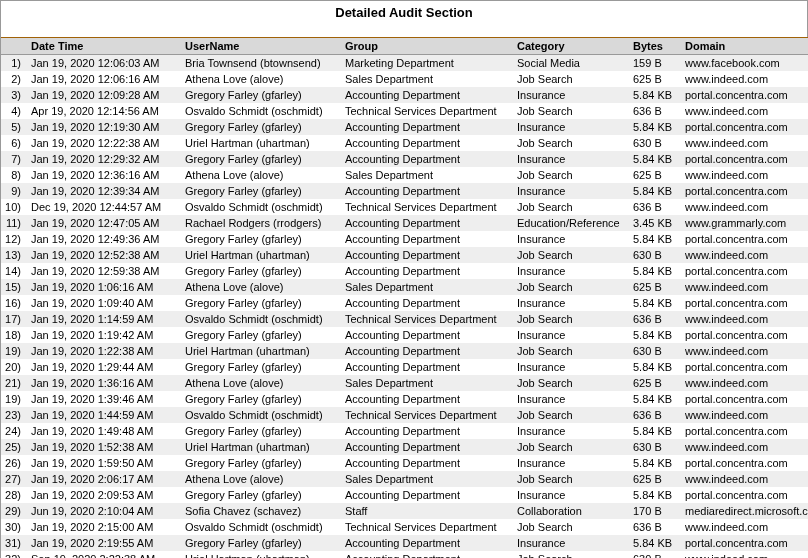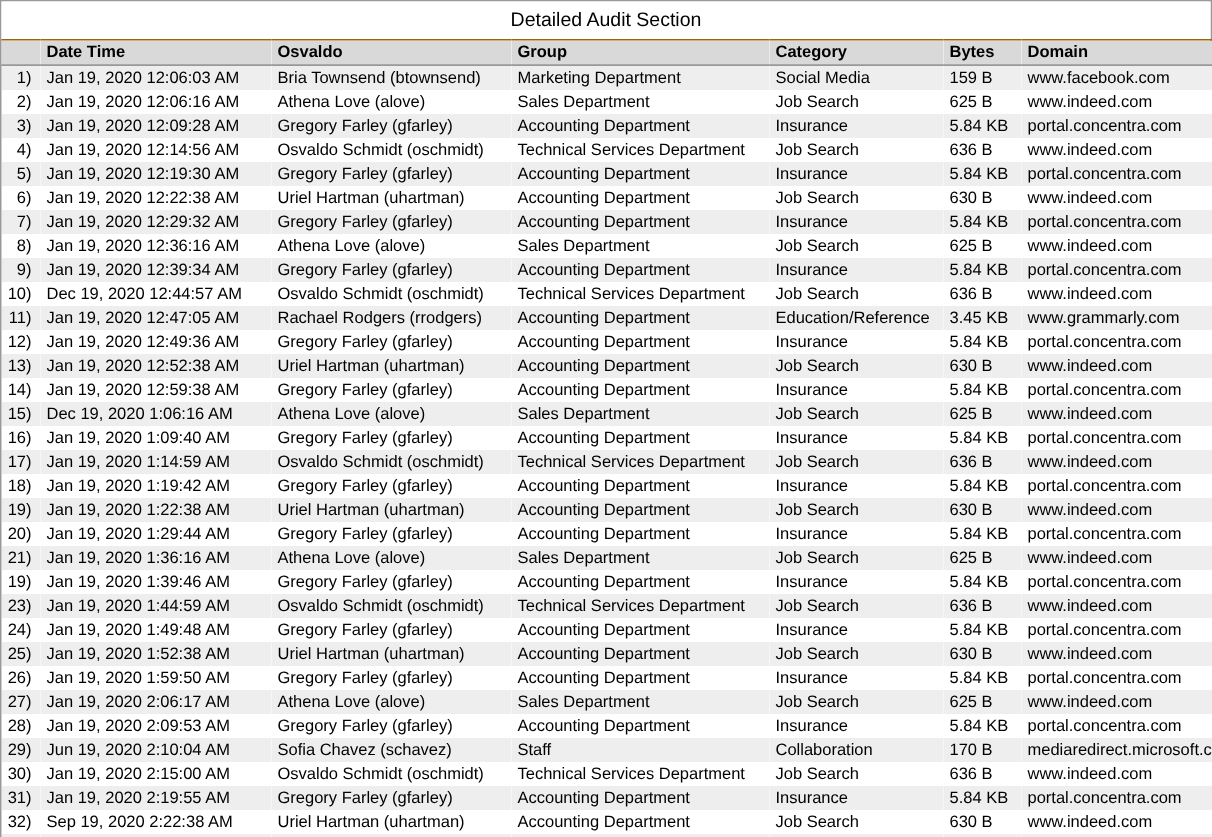--- a/index.html
+++ b/index.html
@@ -10,24 +10,24 @@
     font-size: 11px;
     color: #000;
     background: #fff;
     width: 808px;
   }
   .container {
     border: 1px solid #999;
     width: 808px;
   }
   .title {
-    font-weight: normal;
+    font-weight: bold;
     font-size: 13px;
     text-align: center;
-    padding: 4px 0 6px 0;
+    padding: 4px 0 17px 0;
     background: #fff;
   }
   table {
     width: 100%;
     border-collapse: collapse;
     table-layout: fixed;
   }
   thead th {
     text-align: left;
     font-weight: bold;
@@ -70,21 +70,21 @@
         <col class="c-user">
         <col class="c-group">
         <col class="c-cat">
         <col class="c-bytes">
         <col class="c-dom">
     </colgroup>
     <thead>
       <tr>
         <th></th>
         <th>Date Time</th>
-        <th>Osvaldo</th>
+        <th>UserName</th>
         <th>Group</th>
         <th>Category</th>
         <th>Bytes</th>
         <th>Domain</th>
       </tr>
     </thead>
     <tbody id="audit-body">
         <tr class="even">
           <td class="num">1)</td>
           <td>Jan 19, 2020 12:06:03 AM</td>
@@ -107,21 +107,21 @@
           <td class="num">3)</td>
           <td>Jan 19, 2020 12:09:28 AM</td>
           <td>Gregory Farley (gfarley)</td>
           <td>Accounting Department</td>
           <td>Insurance</td>
           <td>5.84 KB</td>
           <td>portal.concentra.com</td>
         </tr>
         <tr class="odd">
           <td class="num">4)</td>
-          <td>Jan 19, 2020 12:14:56 AM</td>
+          <td>Apr 19, 2020 12:14:56 AM</td>
           <td>Osvaldo Schmidt (oschmidt)</td>
           <td>Technical Services Department</td>
           <td>Job Search</td>
           <td>636 B</td>
           <td>www.indeed.com</td>
         </tr>
         <tr class="even">
           <td class="num">5)</td>
           <td>Jan 19, 2020 12:19:30 AM</td>
           <td>Gregory Farley (gfarley)</td>
@@ -206,21 +206,21 @@
           <td class="num">14)</td>
           <td>Jan 19, 2020 12:59:38 AM</td>
           <td>Gregory Farley (gfarley)</td>
           <td>Accounting Department</td>
           <td>Insurance</td>
           <td>5.84 KB</td>
           <td>portal.concentra.com</td>
         </tr>
         <tr class="even">
           <td class="num">15)</td>
-          <td>Dec 19, 2020 1:06:16 AM</td>
+          <td>Jan 19, 2020 1:06:16 AM</td>
           <td>Athena Love (alove)</td>
           <td>Sales Department</td>
           <td>Job Search</td>
           <td>625 B</td>
           <td>www.indeed.com</td>
         </tr>
         <tr class="odd">
           <td class="num">16)</td>
           <td>Jan 19, 2020 1:09:40 AM</td>
           <td>Gregory Farley (gfarley)</td>

